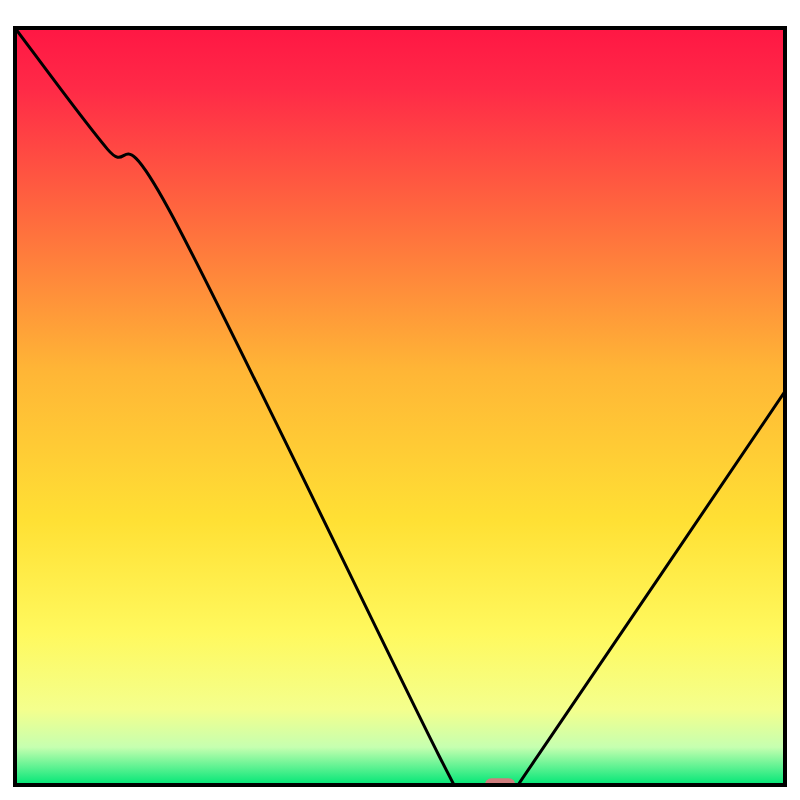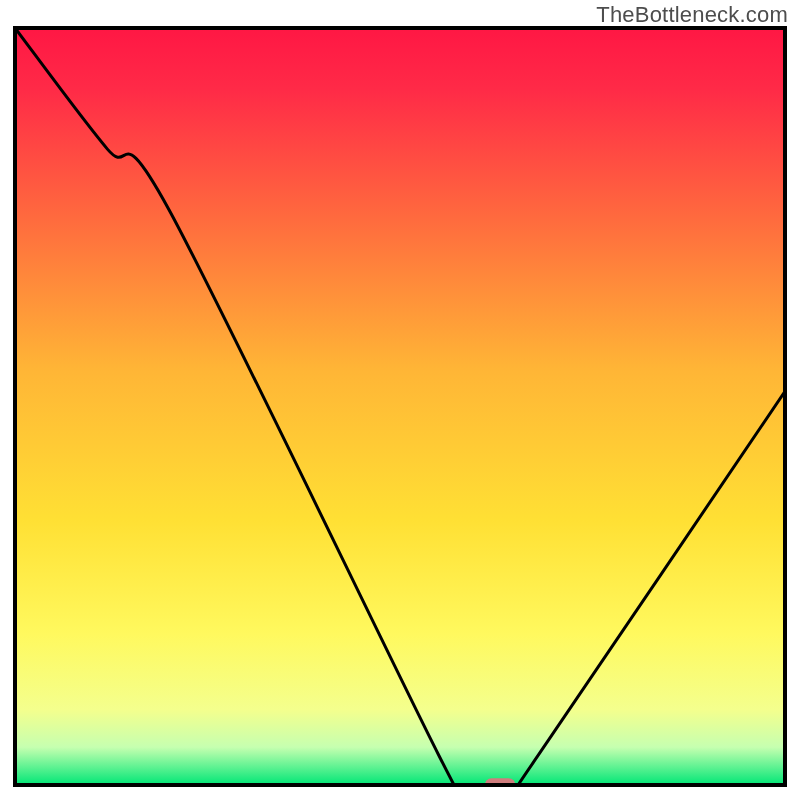--- a/index.html
+++ b/index.html
@@ -27,21 +27,20 @@
   svg {
     position: absolute;
     top: 0;
     left: 0;
   }
 </style>
 </head>
 <body>
 <div class="container">
 
-<div class="watermark">TheBottleneck.com</div>
 
 <svg id="chart-svg" width="800" height="800" viewBox="0 0 800 800">
   <defs>
     <linearGradient id="bg-grad" x1="0" y1="0" x2="0" y2="1">
           <stop offset="0%" stop-color="#ff1744"></stop>
           <stop offset="8%" stop-color="#ff2a47"></stop>
           <stop offset="25%" stop-color="#ff6a3e"></stop>
           <stop offset="45%" stop-color="#ffb536"></stop>
           <stop offset="65%" stop-color="#ffe034"></stop>
           <stop offset="80%" stop-color="#fff95e"></stop>

